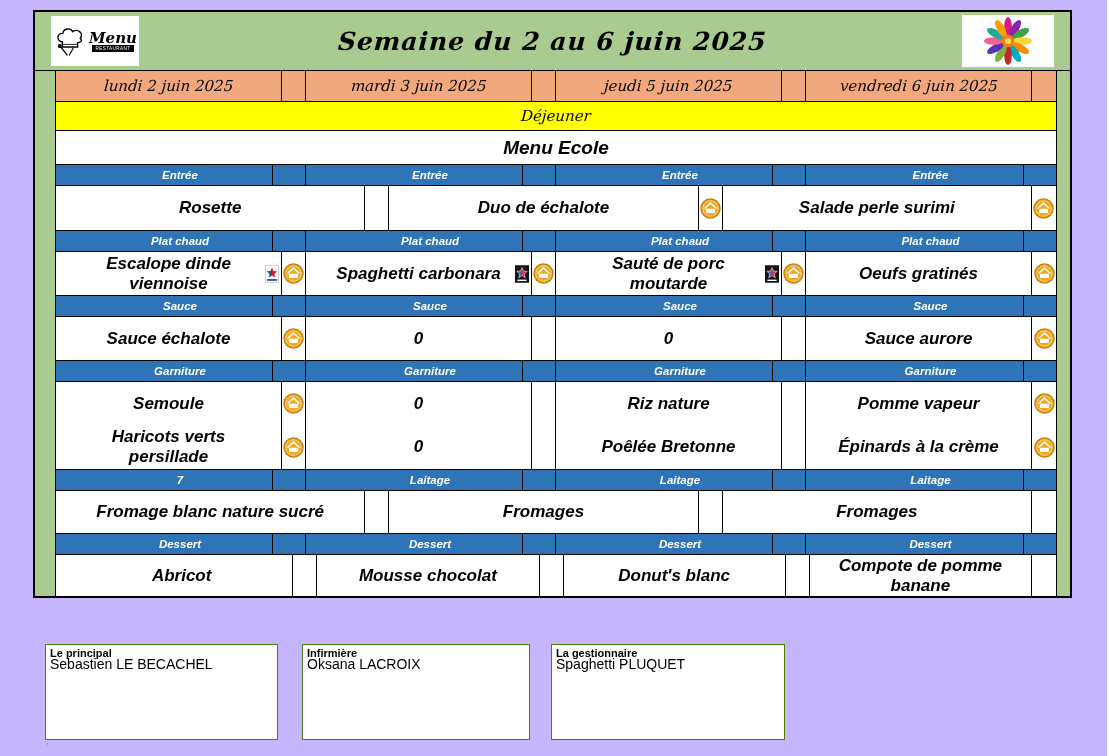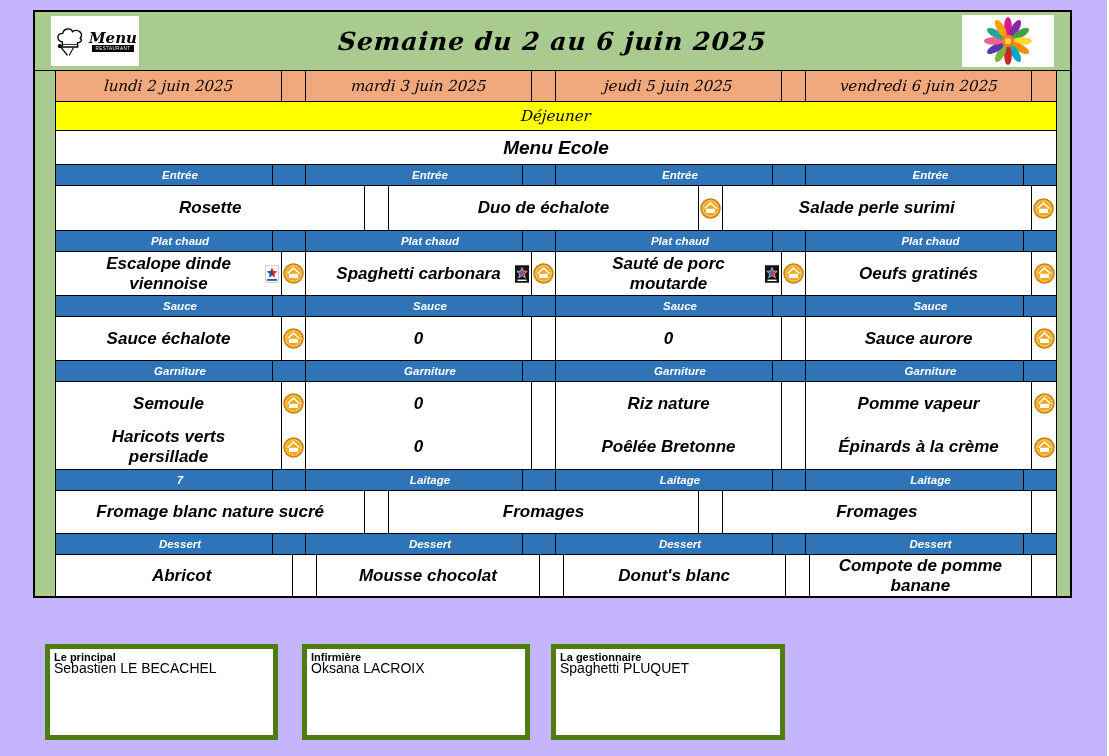--- a/index.html
+++ b/index.html
@@ -42,21 +42,21 @@
   .sec-label{color:#fff;font-weight:bold;font-style:italic;font-size:11.5px;}
   .item-label{font-weight:bold;font-style:italic;font-size:17px;color:#000;text-align:center;padding:0 18px;}
   .badges{position:absolute;right:2px;top:50%;transform:translateY(-50%);display:flex;gap:1px;}
   .fm{width:21px;height:21px;display:block;}
   .badge{width:14px;height:18px;display:block;}
   .garn-col{flex-direction:column;justify-content:space-around;align-items:stretch;}
   .garn-line{flex:1;display:flex;align-items:center;justify-content:center;}
   .nar-garn{flex-direction:column;justify-content:space-around;}
   .nar-slot{flex:1;display:flex;align-items:center;justify-content:center;}
   
-  .sig{position:absolute;border:5px solid #4d7c0f;height:96px;box-sizing:border-box;padding:2px 4px;background:#fff;}
+  .sig{position:absolute;border:1px solid #4d7c0f;height:96px;box-sizing:border-box;padding:2px 4px;background:#fff;}
   .sig .role{font-weight:bold;font-size:11px;line-height:12px;}
   .sig .name{font-size:14px;line-height:11px;}
   .artifact{position:absolute;left:47px;top:741px;font-size:8px;color:#555;}
 </style>
 </head>
 <body>
 
 <svg width="0" height="0" style="position:absolute">
   <defs>
     <symbol id="fm-icon" viewBox="0 0 24 24">

